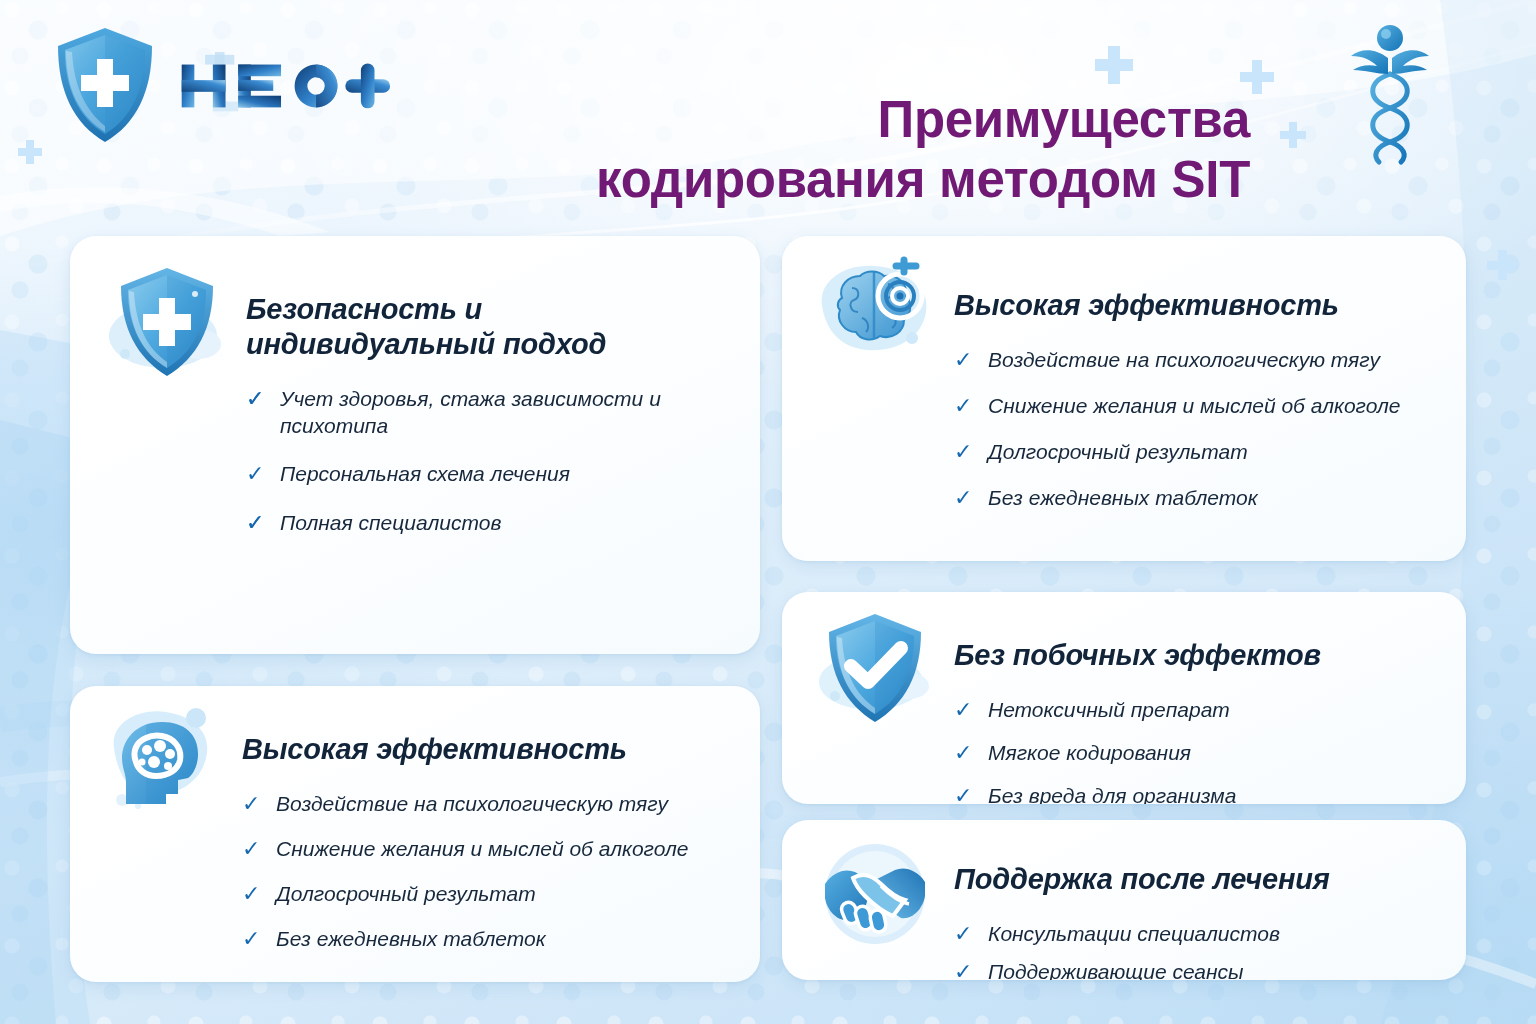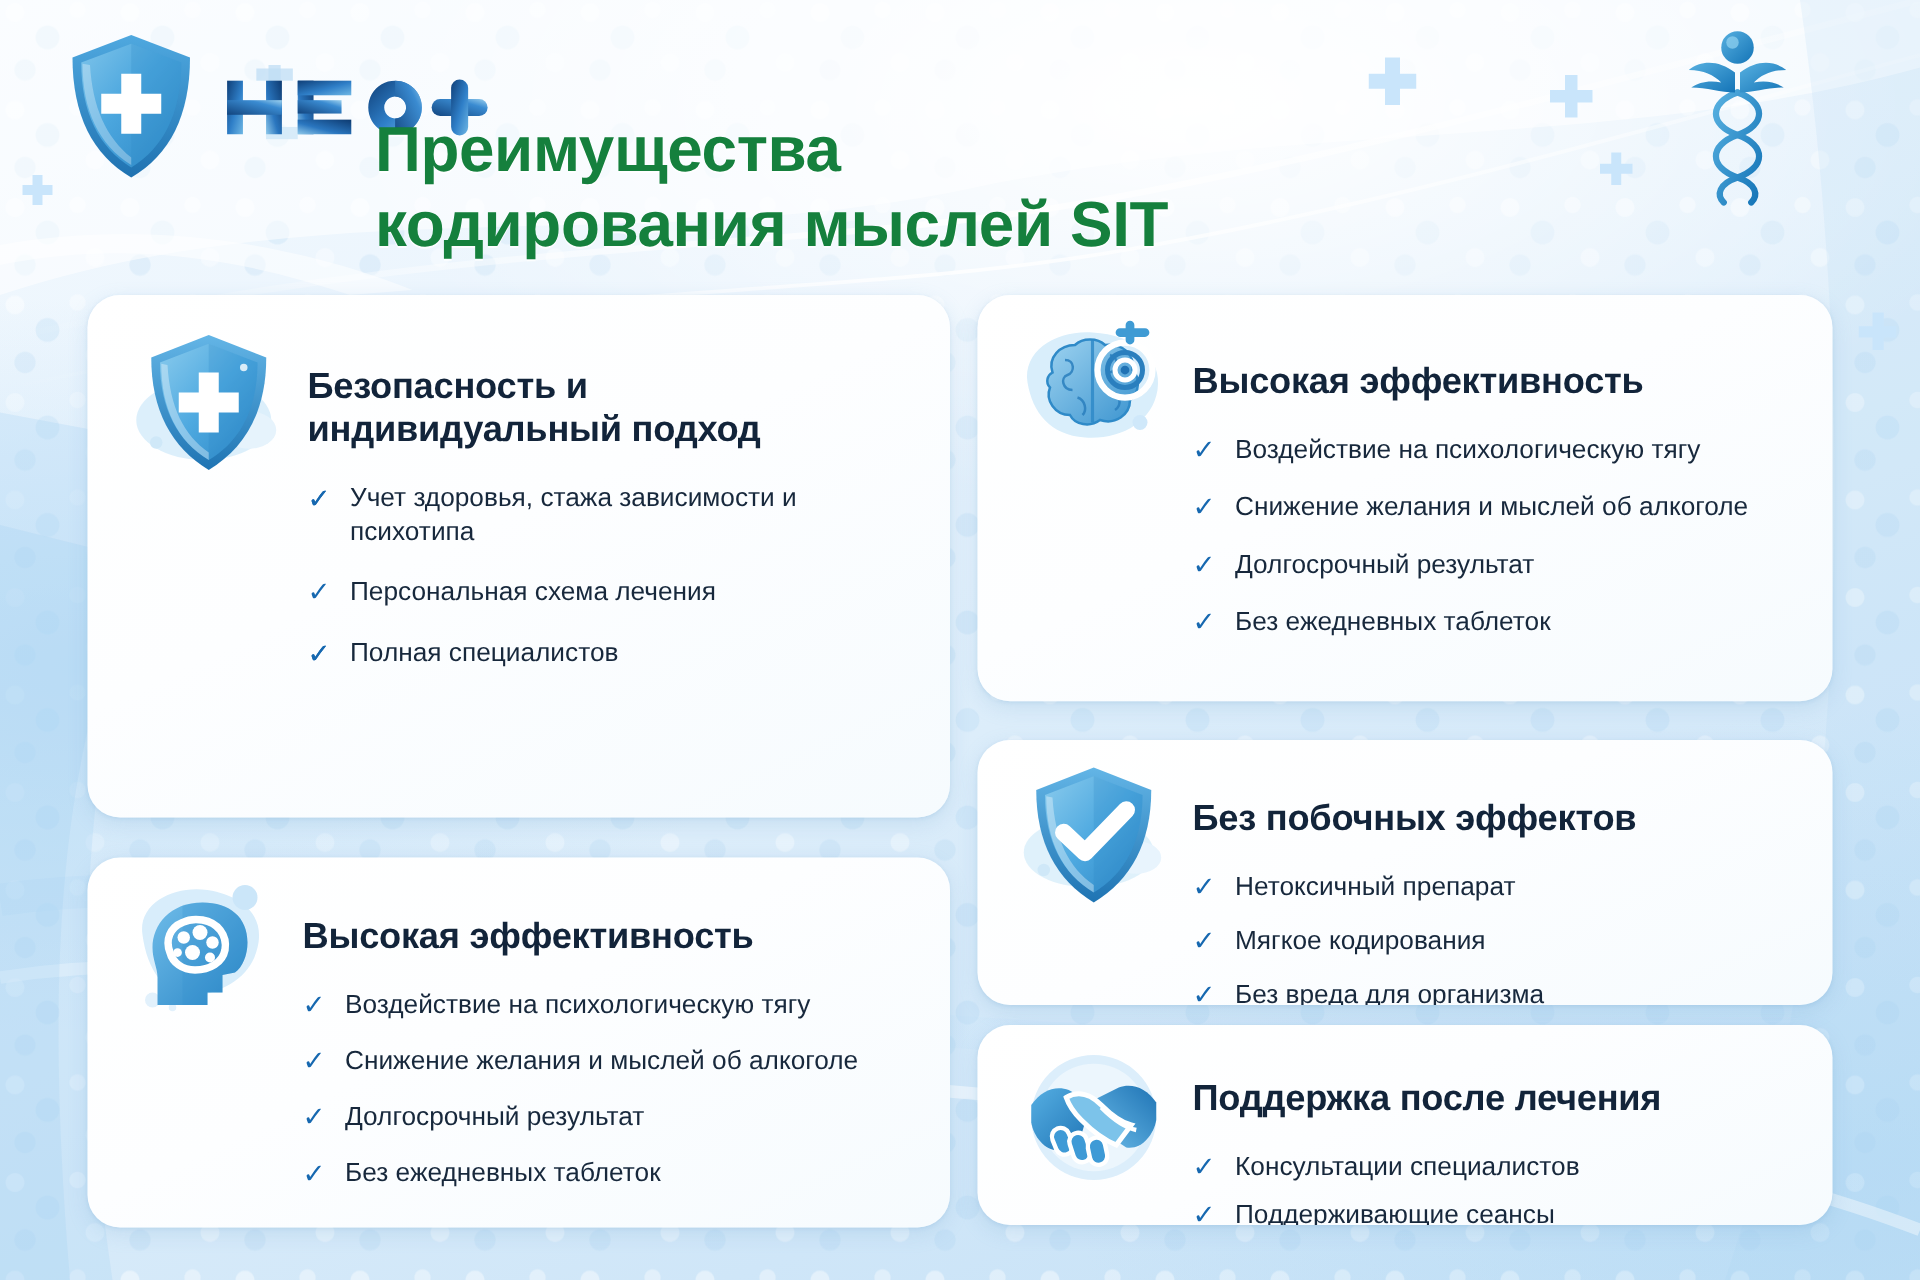--- a/index.html
+++ b/index.html
@@ -43,32 +43,32 @@
 
   
   #header{position:absolute;left:0;top:0;width:1536px;height:205px;z-index:3;}
 
   #logo-block{position:absolute;left:52px;top:26px;display:flex;align-items:center;gap:12px;}
   #logo-shield{width:106px;height:118px;}
   #logo-word{height:66px;}
 
   #main-title{
     position:absolute;left:300px;top:56px;width:950px;
-    text-align:left;
-    color:#15803d;
+    text-align:right;
+    color:#701a75;
     font-weight:bold;
     font-size:51px;
     line-height:1.17;
     letter-spacing:-.3px;
     text-shadow:0 1px 0 rgba(255,255,255,.75);
   }
   #caduceus{position:absolute;left:1345px;top:22px;width:90px;height:160px;}
 
   
-  #cards{position:absolute;inset:0;z-index:2;}
+  #cards{position:absolute;inset:0;z-index:2;font-style:italic;}
   .card{
     position:absolute;
     background:linear-gradient(155deg,#ffffff 0%,#fdfeff 45%,#f6fbfe 100%);
     border-radius:26px;
     box-shadow:0 5px 16px rgba(120,170,210,.20), 0 1px 3px rgba(120,170,210,.18);
     overflow:hidden;
   }
   .card-inner{position:absolute;inset:0;display:flex;}
   .card-icon{flex:0 0 auto;display:flex;align-items:flex-start;justify-content:center;}
   .card-body{flex:1 1 auto;min-width:0;}
@@ -246,21 +246,21 @@
       <path d="M150 12 a22 22 0 1 1 -.1 0 z M150 25 a9 9 0 1 0 .1 0 z" fill="url(#wmA)"></path>
       <path d="M150 12 a22 22 0 0 1 0 44 l0 -13 a9 9 0 0 0 0 -18 z" fill="url(#wmC)" opacity=".9"></path>
 
       <rect x="180" y="27" width="46" height="14" rx="7" fill="url(#wmC)"></rect>
       <rect x="196" y="11" width="14" height="46" rx="7" fill="url(#wmA)"></rect>
     </svg>
   </div>
 
   <h1 id="main-title">
     <span>Преимущества</span><br>
-    <span>кодирования мыслей SIT</span>
+    <span>кодирования методом SIT</span>
   </h1>
 
   <svg id="caduceus" class="icon-svg" viewBox="0 0 90 160">
     <defs>
       <linearGradient id="cad" x1="0" y1="0" x2="1" y2="1">
         <stop offset="0" stop-color="#57b0e0"></stop>
         <stop offset="100%" stop-color="#1474b7"></stop>
       </linearGradient>
     </defs>
     <g fill="none" stroke="url(#cad)" stroke-width="5" stroke-linecap="round">

